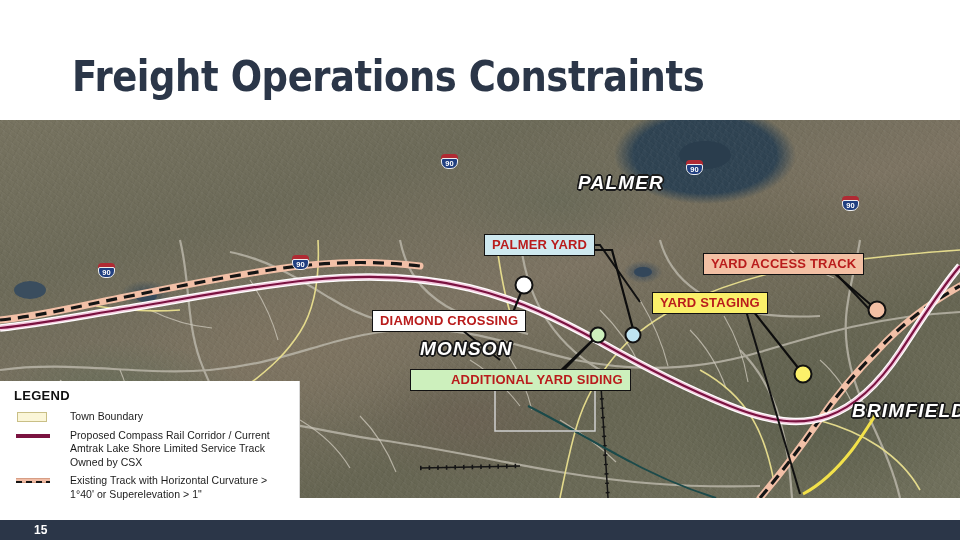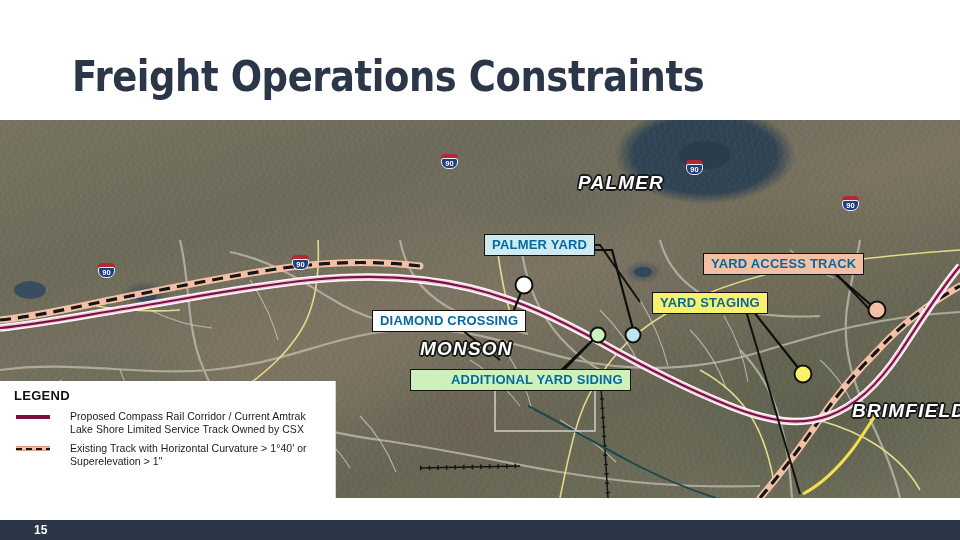--- a/index.html
+++ b/index.html
@@ -83,30 +83,30 @@
 
   
   .callout {
     position: absolute;
     border: 1.6px solid #111111;
     padding: 3px 7px 3px 7px;
     font-family: "Liberation Sans", sans-serif;
     font-weight: bold;
     font-size: 13px;
     letter-spacing: 0.2px;
-    color: #0369a1;
+    color: #b91c1c;
     white-space: nowrap;
     line-height: 1.05;
   }
 
   
   .legend {
     position: absolute;
     left: 0; top: 381px;
-    width: 336px; height: 117px;
+    width: 300px; height: 117px;
     background: #ffffff;
     border-right: 1px solid #d8d8d8;
     padding: 7px 10px 0 14px;
   }
   .legend-title {
     font-weight: bold;
     font-size: 13px;
     letter-spacing: .3px;
     color: #111;
     margin-bottom: 7px;
@@ -421,20 +421,26 @@
     <div class="callout" style="left:703px; top:133px; background:#f3c0a4;">YARD ACCESS TRACK</div>
 
     <div class="callout" style="left:652px; top:172px; background:#fbf06a;">YARD STAGING</div>
 
     <div class="callout" style="left:410px; top:249px; background:#cdf0bd;padding-left:40px;">ADDITIONAL YARD SIDING</div>
   </div>
 
   <div class="legend">
     <div class="legend-title">LEGEND</div>
 
+    <div class="legend-row">
+      <div class="legend-sym">
+        <span class="sym-town"></span>
+      </div>
+      <div class="legend-text">Town Boundary</div>
+    </div>
 
     <div class="legend-row">
       <div class="legend-sym">
         <span class="sym-corridor"></span>
       </div>
       <div class="legend-text">Proposed Compass Rail Corridor / Current Amtrak Lake Shore Limited Service Track Owned by CSX</div>
     </div>
 
     <div class="legend-row">
       <div class="legend-sym">

